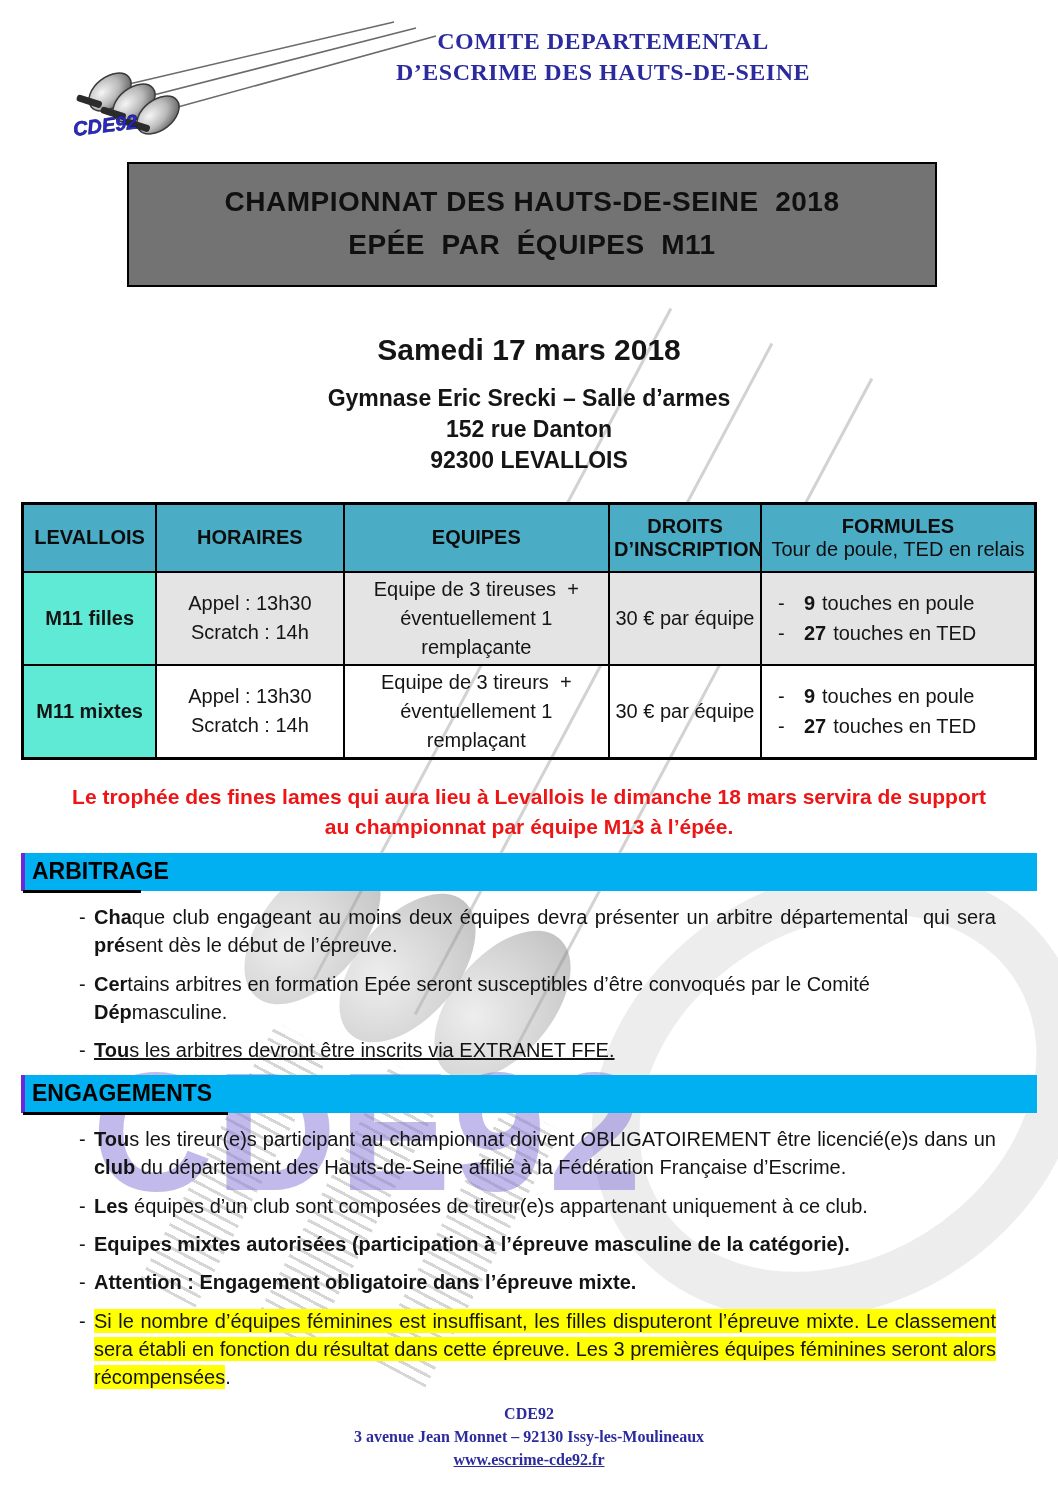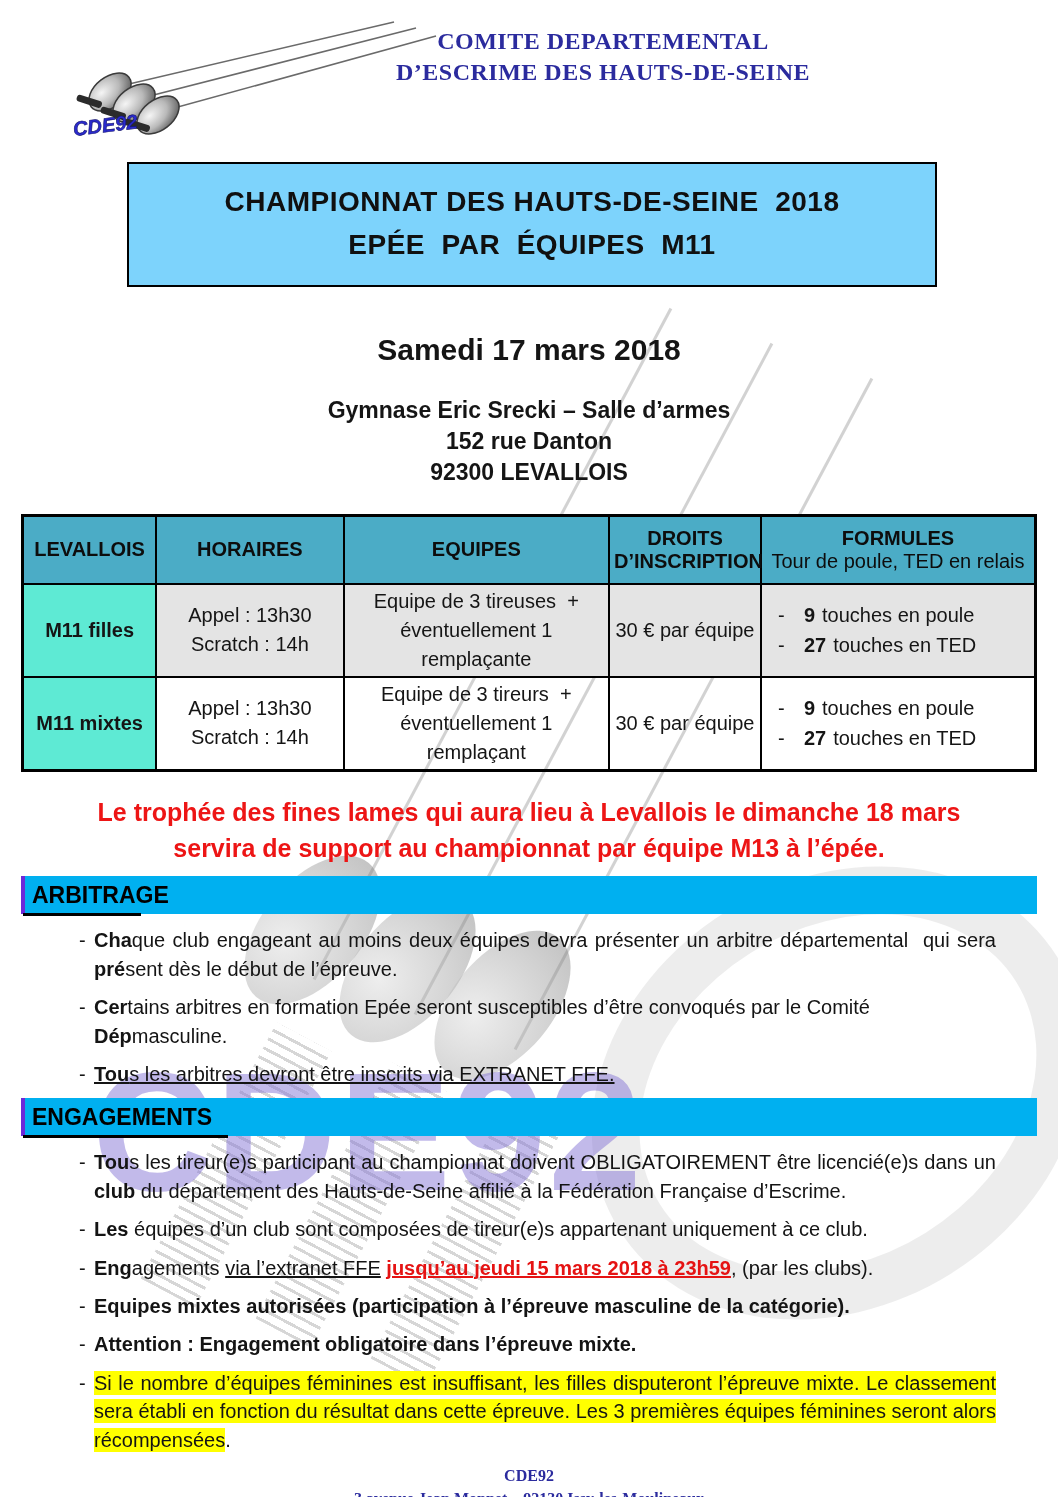--- a/index.html
+++ b/index.html
@@ -28,42 +28,42 @@
     border:48px solid #bdbdbd;opacity:.28;transform:rotate(-32deg);}
   .wm-cde{position:absolute;left:92px;top:1048px;font-size:168px;font-weight:bold;
     letter-spacing:2px;color:rgba(133,117,214,.5);line-height:1;}
   
   .content{position:relative;z-index:1;}
   .header{position:relative;height:148px;}
   .logo-svg{position:absolute;left:64px;top:18px;}
   .org-title{position:absolute;left:238px;top:26px;width:730px;text-align:center;
     font-family:"Liberation Serif", serif;font-weight:bold;color:#2b2b9e;
     font-size:24px;line-height:1.3;letter-spacing:.5px;}
-  .title-box{margin:14px 0 0 127px;width:806px;border:2px solid #000;background:#7dd3fc;
+  .title-box{margin:14px 0 0 127px;width:806px;border:2px solid #000;background:#737373;
     text-align:center;padding:16px 0 18px;}
   .title-box .line{font-size:28px;font-weight:bold;color:#101010;line-height:1.55;letter-spacing:.5px;}
   .event{text-align:center;}
   .event .date{margin-top:46px;font-size:30px;font-weight:bold;}
-  .event .venue{margin-top:28px;font-size:23px;font-weight:bold;line-height:1.35;}
+  .event .venue{margin-top:16px;font-size:23px;font-weight:bold;line-height:1.35;}
   
   .table-wrap{margin:26px 21px 0;}
   table{width:100%;border-collapse:collapse;border:3px solid #000;table-layout:fixed;}
   th,td{border:2px solid #000;text-align:center;vertical-align:middle;font-size:20px;padding:2px 4px;}
   th{background:#4bacc6;height:62px;font-weight:bold;color:#0d0d0d;}
   th .sub{font-weight:normal;}
   td{height:60px;line-height:1.45;}
   td.cat{background:#5eead4;font-weight:bold;}
   tr.shaded td:not(.cat){background:#e4e4e4;}
   td.formules{text-align:left;padding-left:12px;}
   .fline{line-height:1.5;}
   .fline::before{content:"-";display:inline-block;width:26px;padding-left:4px;}
   .fnum{font-weight:bold;margin-right:7px;}
   
   .notice{margin:22px auto 0;width:930px;text-align:center;color:#ed1515;font-weight:bold;
-    font-size:25px;line-height:1.45;}
+    font-size:21px;line-height:1.45;}
   
   .bar{margin:10px 21px 0;height:38px;background:#00b0f0;border-left:4px solid #6d28d9;
     display:flex;align-items:center;padding-left:7px;font-size:23px;font-weight:bold;
     color:#000;position:relative;}
   .bar::after{content:"";position:absolute;left:-2px;bottom:-2px;height:3px;background:#000;width:var(--uw,130px);}
   .bar.arb{--uw:118px;}
   .bar.eng{--uw:205px;}
   
   ul.bullets{margin:12px 0 0;padding:0 62px 0 79px;list-style:none;}
   .bullets li{position:relative;padding-left:15px;font-size:20px;line-height:1.42;
@@ -206,21 +206,20 @@
       <li><span class="b">Cer</span><span>tains arbitres en formation Epée seront susceptibles d’être convoqués par le Comité </span><span class="b">Dép</span><span>masculine.</span></li>
       <li><span class="b u">Tou</span><span class="u">s les arbitres devront être inscrits via EXTRANET FFE.</span></li>
     </ul>
 
   <div class="bar eng">
     <span>ENGAGEMENTS</span>
   </div>
   <ul class="bullets">
       <li class="just"><span class="b">Tou</span><span>s les tireur(e)s participant au championnat doivent OBLIGATOIREMENT être licencié(e)s dans un </span><span class="b">club</span><span> du département des Hauts-de-Seine affilié à la Fédération Française d’Escrime.</span></li>
       <li><span class="b">Les</span><span> équipes d’un club sont composées de tireur(e)s appartenant uniquement à ce club.</span></li>
-      <li><span class="b">Eng</span><span>agements </span><span class="u">via l’extranet FFE</span><span> </span><span class="b u red">jusqu’au jeudi 15 mars 2018 à 23h59</span><span>, (par les clubs).</span></li>
       <li><span class="b">Equipes mixtes autorisées (participation à l’épreuve masculine de la catégorie).</span></li>
       <li><span class="b">Attention : Engagement obligatoire dans l’épreuve mixte.</span></li>
       <li class="just"><span class="hl">Si le nombre d’équipes féminines est insuffisant, les filles disputeront l’épreuve mixte. Le classement sera établi en fonction du résultat dans cette épreuve. Les 3 premières équipes féminines seront alors récompensées</span><span>.</span></li>
     </ul>
 
   <div class="footer">
     <div>CDE92</div>
     <div>3 avenue Jean Monnet – 92130 Issy-les-Moulineaux</div>
     <div><a href="#">www.escrime-cde92.fr</a></div>
 

